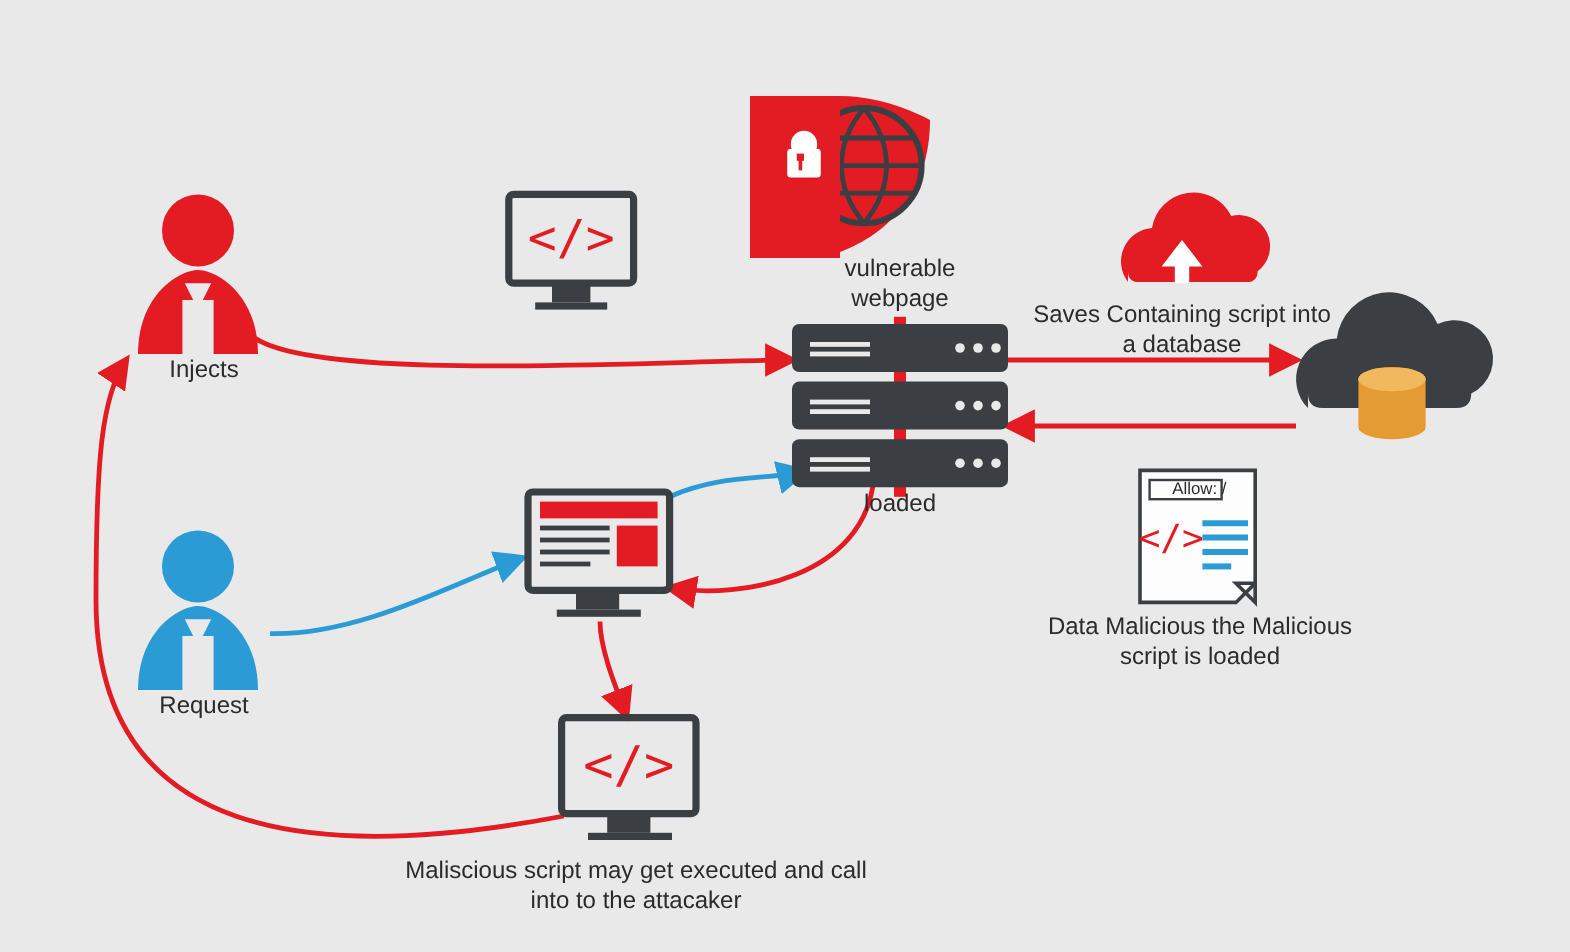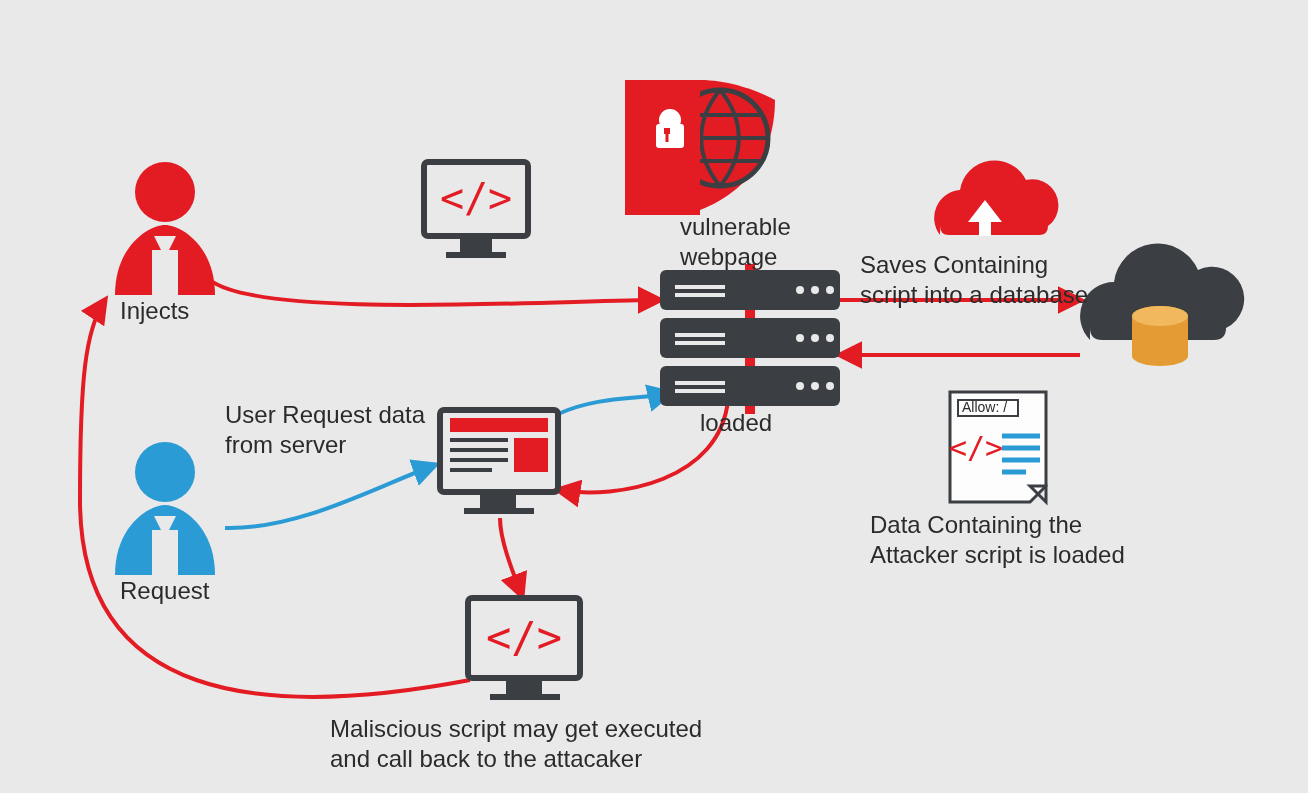--- a/index.html
+++ b/index.html
@@ -1,17 +1,17 @@
 <!DOCTYPE html>
 <html><head>
 <meta charset="utf-8">
 <style>
 html,body{margin:0;padding:0;width:1308px;height:793px;background:#e9e9e9;font-family:"Segoe UI",Arial,sans-serif;color:#333;overflow:hidden}
 .stage{position:relative;width:1308px;height:793px}
-.lbl{position:absolute;font-size:24px;text-align:left;line-height:1.25;color:#2b2b2b}
+.lbl{position:absolute;font-size:20px;text-align:center;line-height:1.25;color:#2b2b2b}
 svg.full{position:absolute;left:0;top:0}
 </style>
 </head>
 <body>
 
 <div class="stage">
 
 <svg class="full" width="1308" height="793">
 <defs>
  <marker id="ar" viewBox="0 0 10 10" refX="8" refY="5" markerWidth="7" markerHeight="7" orient="auto">
@@ -144,18 +144,17 @@
  <rect x="490" y="694" width="70" height="6" fill="#3b3f43"></rect>
  <text x="524" y="652" font-size="42" font-family="monospace" fill="#e31b23" text-anchor="middle">&lt;/&gt;</text>
 </g>
 </svg>
 
 <div class="lbl" style="left:120px;top:296px;width:100px">Injects</div>
 <div class="lbl" style="left:120px;top:576px;width:100px">Request</div>
 <div class="lbl" style="left:680px;top:212px;width:140px">vulnerable webpage</div>
 <div class="lbl" style="left:700px;top:408px;width:100px">loaded</div>
 <div class="lbl" style="left:860px;top:250px;width:250px">Saves Containing script into a database</div>
-<div class="lbl" style="left:870px;top:510px;width:260px">Data Containing the Attacker script is loaded</div>
-<div class="lbl" style="left:225px;top:400px;width:220px">User Request data from server</div>
-<div class="lbl" style="left:330px;top:714px;width:400px">Maliscious script may get executed and call back to the attacaker</div>
-<div class="lbl" style="left:962px;top:399px;font-size:14px;width:60px;text-align:left">Allow: /</div>
+<div class="lbl" style="left:870px;top:510px;width:260px">Data Malicious the Malicious script is loaded</div>
+<div class="lbl" style="left:330px;top:714px;width:400px">Maliscious script may get executed and call into to the attacaker</div>
+<div class="lbl" style="left:962px;top:399px;font-size:14px;width:60px;text-align:right">Allow: /</div>
 
 </div>
 
 </body></html>

